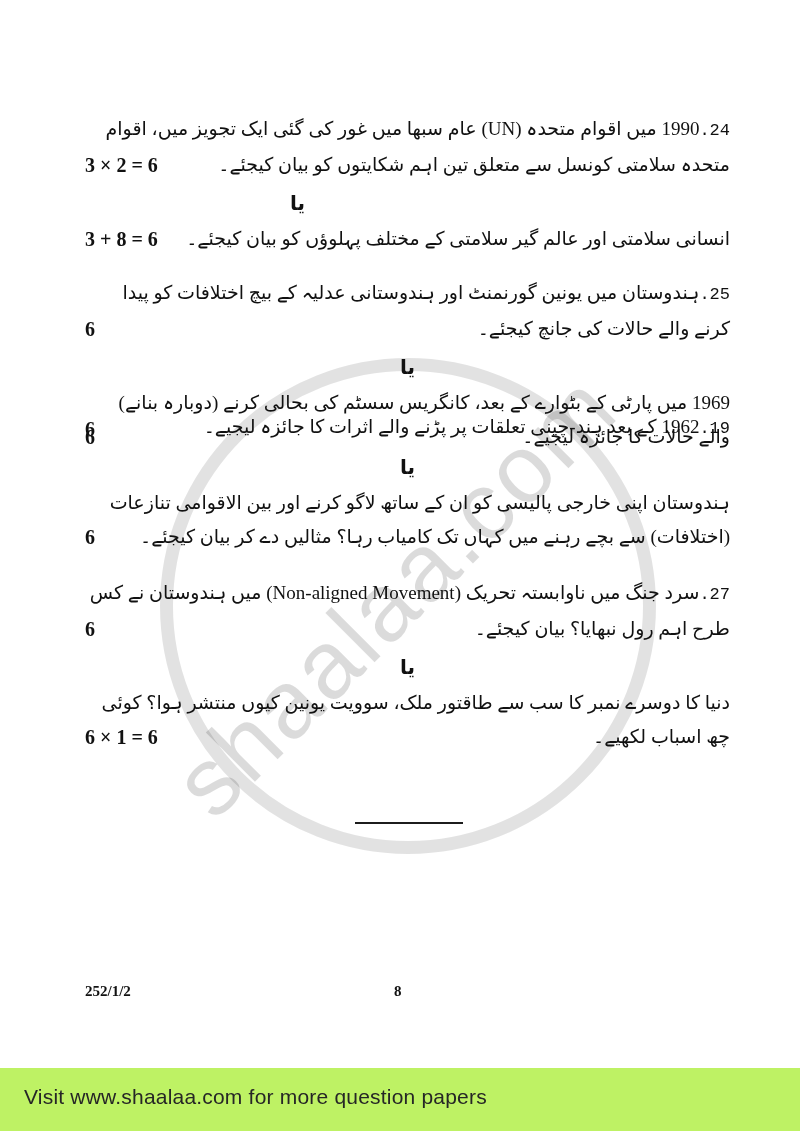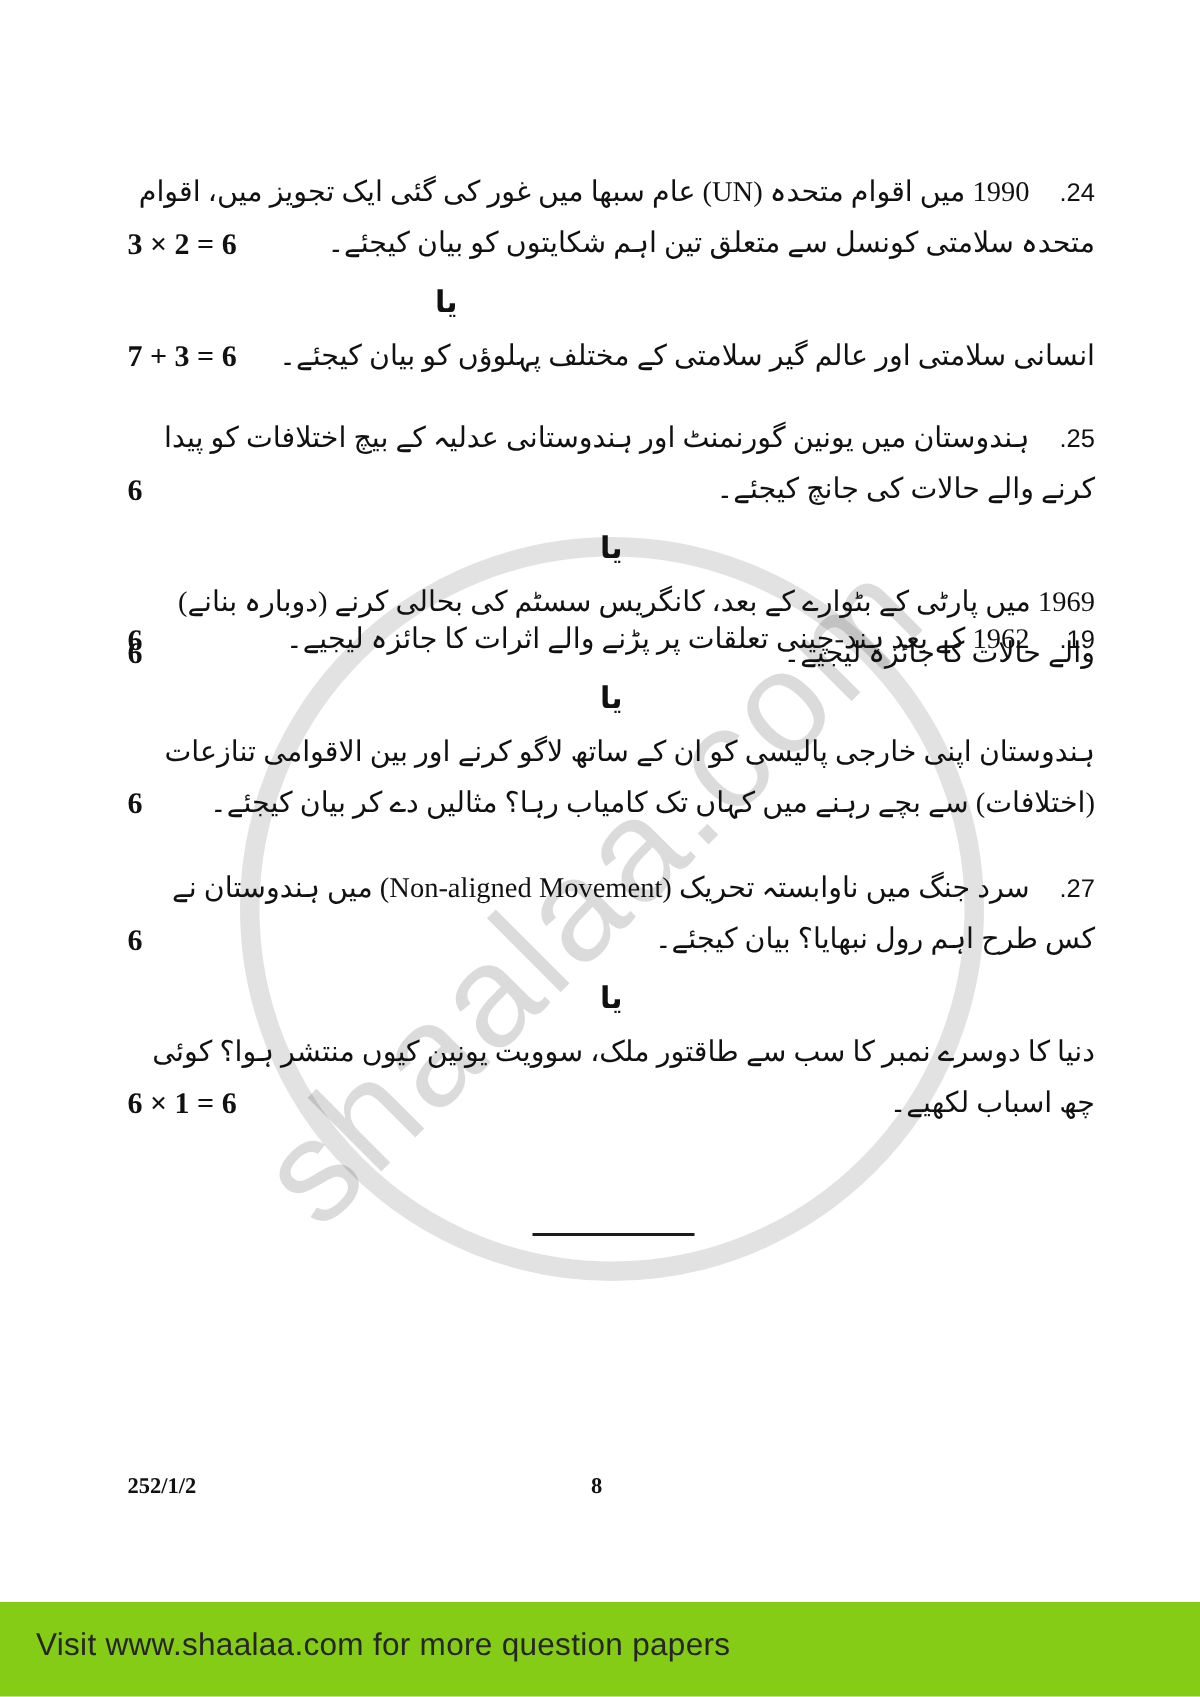--- a/index.html
+++ b/index.html
@@ -36,23 +36,22 @@
   .part { position:relative; }
   .qtext {
     direction:rtl;
     margin:0 70px 0 85px;
     font-family:"Liberation Serif","DejaVu Sans",serif;
     font-size:19px; line-height:34px;
     text-align:right;
   }
   .qnum {
     display:inline-block;
-    font-family:Liberation Sans, sans-serif;
+    font-family:Liberation Mono, monospace;
     font-size:17px;
-    margin-left:20px;
   }
   .marks {
     position:absolute; left:85px; bottom:5px;
     font-family:"Liberation Serif", serif;
     font-weight:bold; font-size:20px;
     white-space:nowrap;
   }
   .or {
     direction:rtl;
     margin:9px 70px 7px 85px;
@@ -83,21 +82,21 @@
   }
   .footer-page {
     position:absolute; left:394px; top:983px;
     font-family:"Liberation Serif", serif;
     font-weight:bold; font-size:15px; z-index:1;
   }
 
   
   .banner {
     position:absolute; left:0; right:0; top:1068px; height:63px;
-    background:#84cc16; z-index:2;text-align:right;
+    background:#bef264; z-index:2;text-align:right;
   }
   .banner-text {
     position:absolute; left:24px; top:17px;
     font-family:"Liberation Sans", sans-serif;
     font-size:21px; color:#262626; letter-spacing:0.2px;
   }
 </style>
 </head>
 <body>
 
@@ -106,21 +105,21 @@
   <div class="watermark-ring"></div>
   <div class="watermark-text">shaalaa.com</div>
 
   <section class="question" id="q24">
     <div class="part part-main">
       <span class="marks">3 × 2 = 6</span>
       <p class="qtext"><span class="qnum">24.</span><span>1990 میں اقوام متحدہ (UN) عام سبھا میں غور کی گئی ایک تجویز میں، اقوام متحدہ سلامتی کونسل سے متعلق تین اہم شکایتوں کو بیان کیجئے۔</span></p>
     </div>
     <div class="or shift-right">یا</div>
     <div class="part part-alt">
-      <span class="marks">7 + 3 = 6</span>
+      <span class="marks">3 + 8 = 6</span>
       <p class="qtext">انسانی سلامتی اور عالم گیر سلامتی کے مختلف پہلوؤں کو بیان کیجئے۔</p>
     </div>
   </section>
 
   <section class="question" id="q25">
     <div class="part part-main">
       <span class="marks">6</span>
       <p class="qtext"><span class="qnum">25.</span><span>ہندوستان میں یونین گورنمنٹ اور ہندوستانی عدلیہ کے بیچ اختلافات کو پیدا کرنے والے حالات کی جانچ کیجئے۔</span></p>
     </div>
     <div class="or">یا</div>

